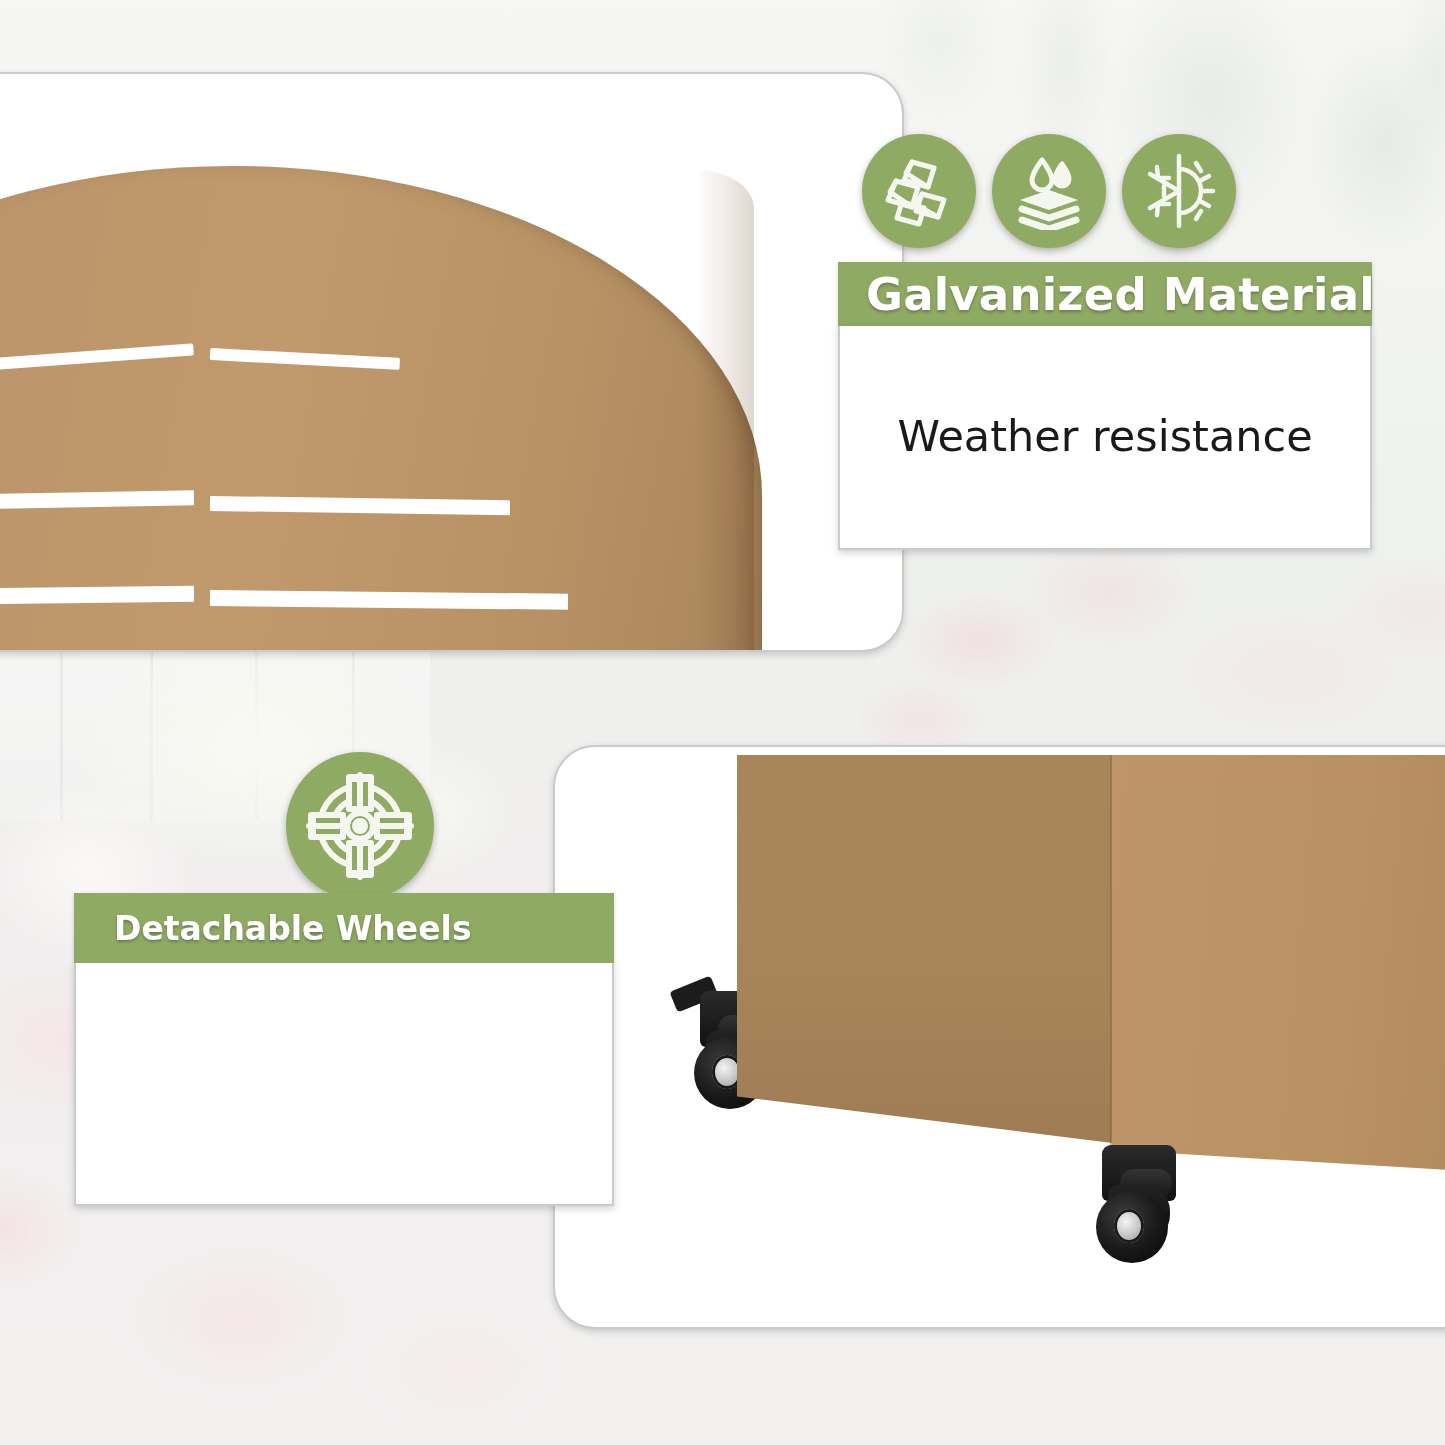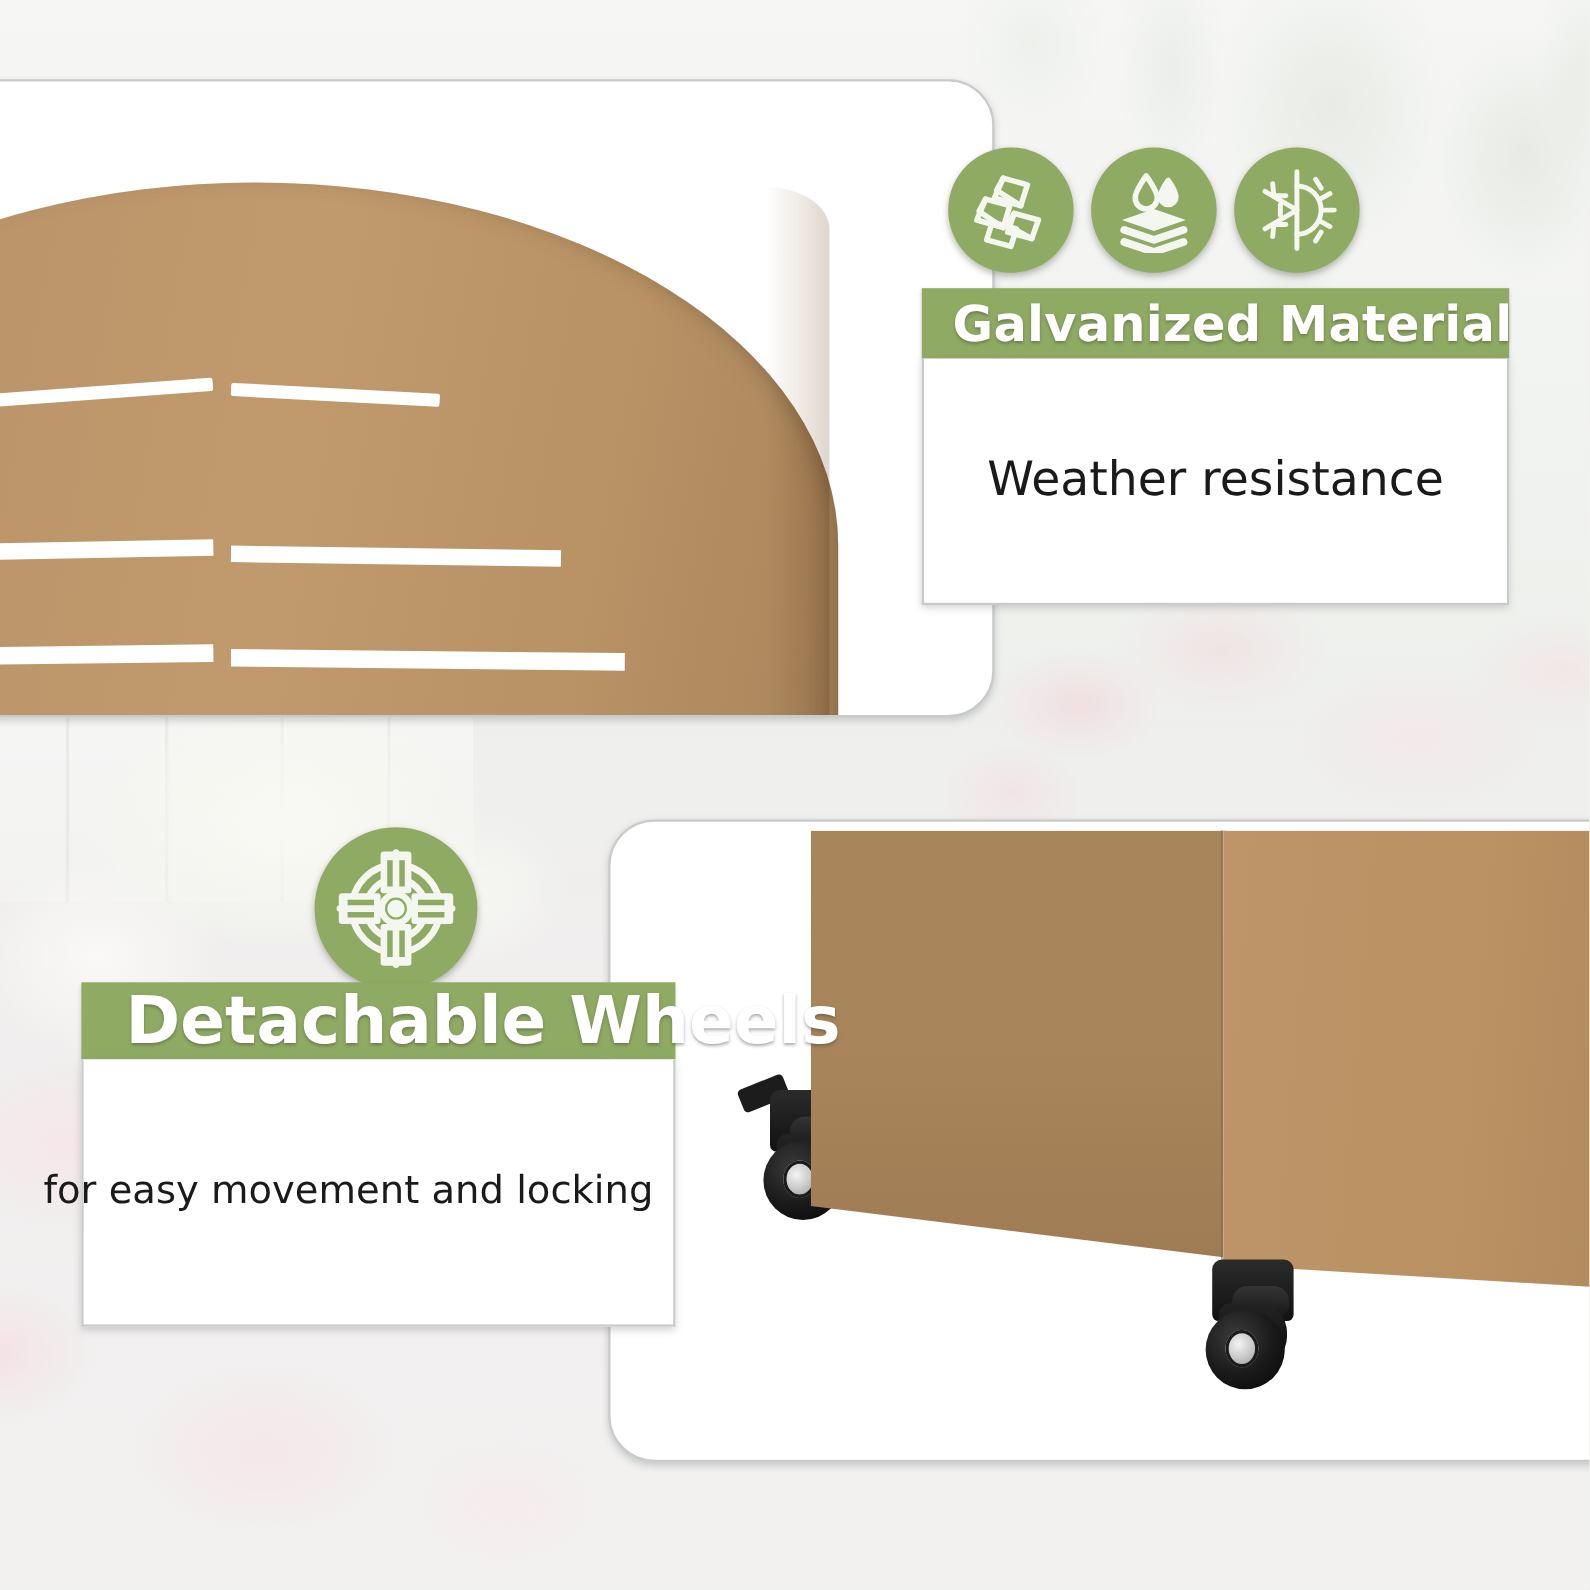--- a/index.html
+++ b/index.html
@@ -190,21 +190,21 @@
   
   #card-galv{left:838px;top:262px;width:534px;}
   #card-galv .bar{height:64px;padding-left:28px;}
   #card-galv .bar span{font-size:45px;letter-spacing:.2px;}
   #card-galv .body{height:222px;padding:0 14px;align-items:center;}
   #card-galv .body p{font-size:43px;line-height:1.58;}
 
   
   #card-wheels{left:74px;top:893px;width:540px;}
   #card-wheels .bar{height:70px;padding-left:40px;}
-  #card-wheels .bar span{font-size:60px;}
+  #card-wheels .bar span{font-size:33px;}
   #card-wheels .body{height:221px;padding:10px 14px 10px 0;align-items:flex-end;}
   #card-wheels .body p{font-size:35px;line-height:1.72;text-align:right;}
 
   #icons-galv{left:862px;top:134px;}
   #icon-wheels{left:286px;top:752px;}
 </style>
 </head>
 <body>
 
 <div id="stage">
@@ -341,17 +341,16 @@
           <path d="M104 44 v22"></path>
       </svg>
     </div>
   </div>
 
   <div class="card" id="card-wheels">
     <div class="bar">
       <span>Detachable Wheels</span>
     </div>
     <div class="body">
-      <p>for easy movement and locking</p>
     </div>
   </div>
 
 </div>
 
 </body></html>

